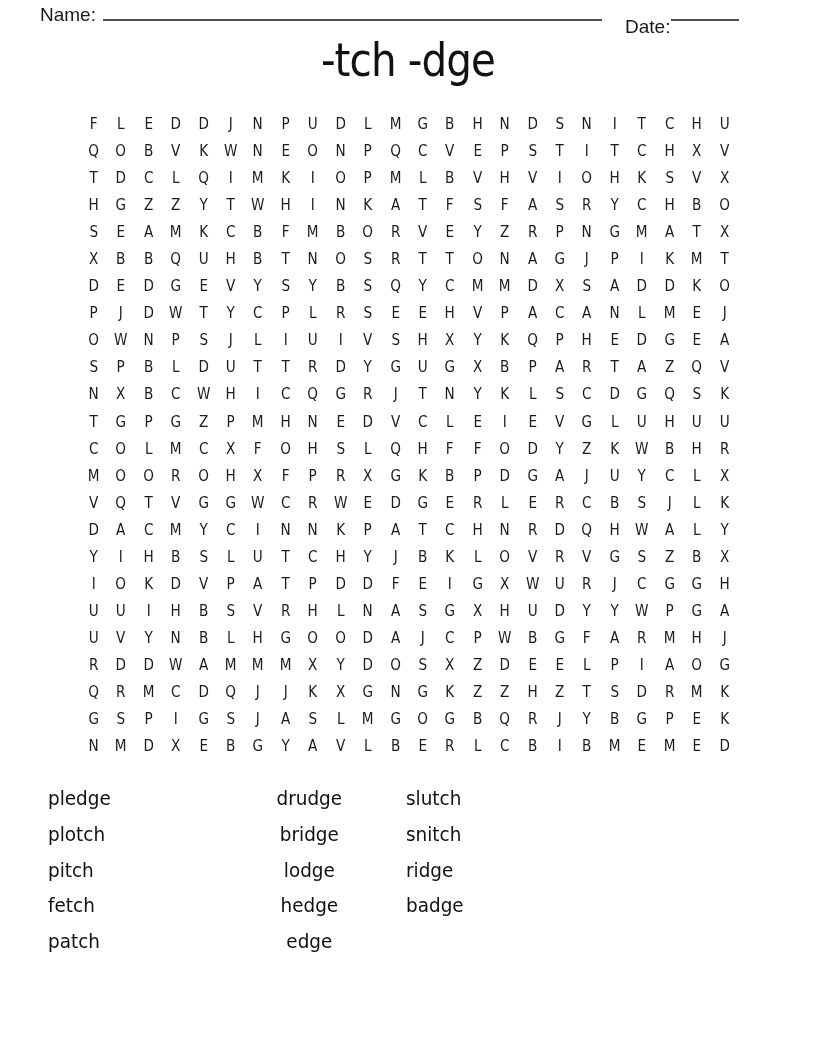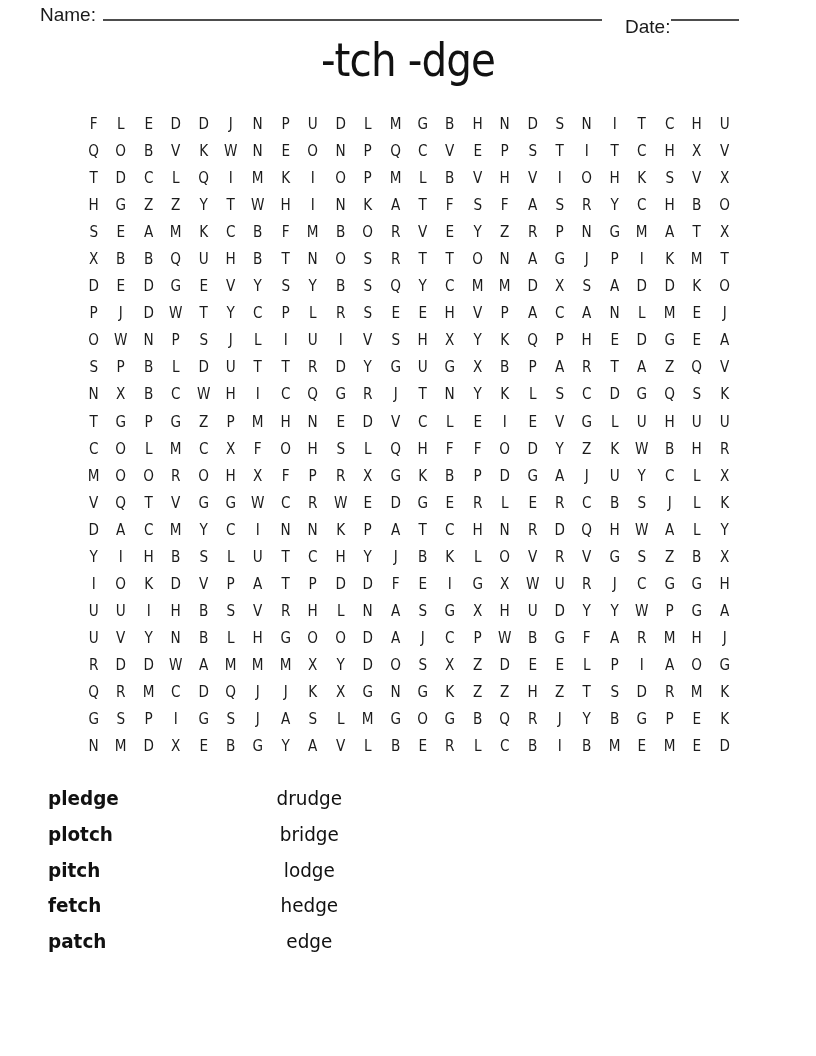--- a/index.html
+++ b/index.html
@@ -89,21 +89,21 @@
     width: 740px;
     display: flex;
   }
   .word-col {
     line-height: 35.8px;
     font-family: "DejaVu Sans", sans-serif;
     font-size: 20px;
     color: #111111;
   }
   .word-col .word { transform: scaleX(0.92); transform-origin: 0 50%; }
-  .word-col:nth-child(1) { width: 179px; font-weight: bold; }
+  .word-col:nth-child(1) { width: 179px; }
   .word-col:nth-child(2) { width: 179px; text-align: center; }
   .word-col:nth-child(3) { width: 180px; }
   .word-col:nth-child(4) { width: auto;  }
 </style>
 </head>
 <body>
 
 <div class="header-row">
   <span class="hdr-label" id="name-label">Name:</span>
   <span class="hdr-line" id="name-line"></span>
@@ -700,13 +700,19 @@
       <div class="word">fetch</div>
       <div class="word">patch</div>
     </div>
     <div class="word-col">
       <div class="word">drudge</div>
       <div class="word">bridge</div>
       <div class="word">lodge</div>
       <div class="word">hedge</div>
       <div class="word">edge</div>
     </div>
+    <div class="word-col">
+      <div class="word">slutch</div>
+      <div class="word">snitch</div>
+      <div class="word">ridge</div>
+      <div class="word">badge</div>
+    </div>
   </div>
 
 </body></html>

